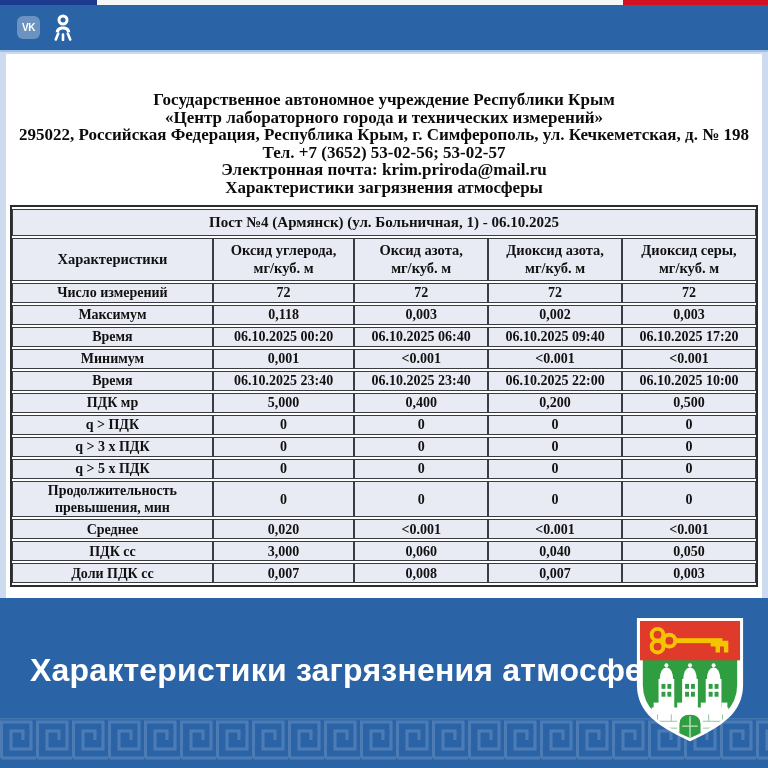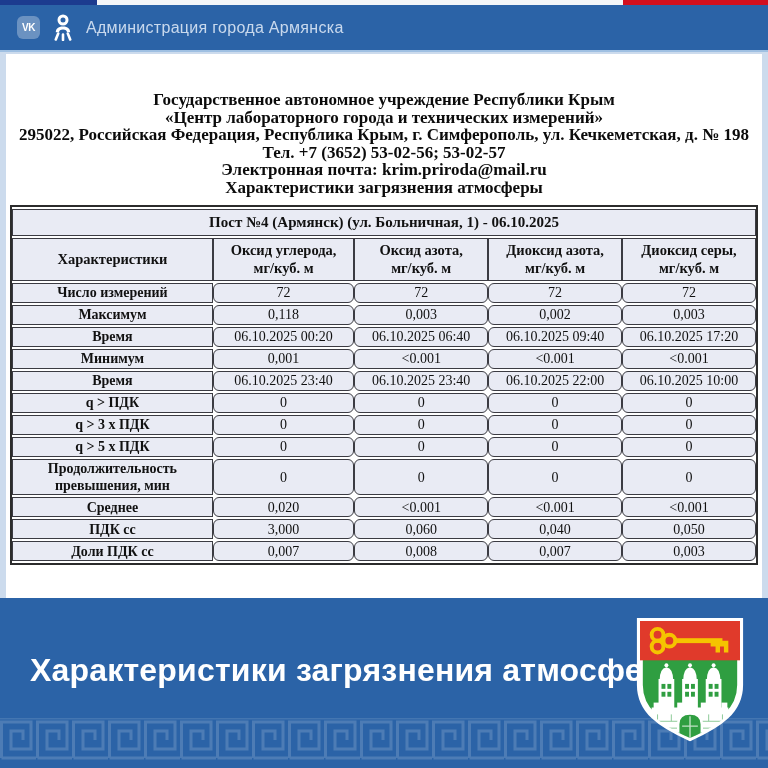--- a/index.html
+++ b/index.html
@@ -48,21 +48,21 @@
     font-size:14px;color:#111;table-layout:fixed;
   }
   table.pollution th, table.pollution td{
     border:1px solid var(--table_border);background:var(--cell_bg);
     text-align:center;vertical-align:middle;padding:0 3px;line-height:1.22;
     overflow:hidden;
   }
   th.tbl-title{font-size:15px;font-weight:700;height:25px;}
   tr.col-row th{font-weight:700;height:41px;font-size:14.5px;}
   tbody th{font-weight:700;height:18px;}
-  tbody td{font-weight:400;height:18px;border-radius:6px;}
+  tbody td{font-weight:700;height:18px;}
   
   .banner{
     position:absolute;left:0;top:598px;width:768px;height:170px;
     background:var(--banner_blue);overflow:hidden;
   }
   .banner-title{
     position:absolute;left:30px;top:54px;color:var(--banner_text);
     font-family:"Liberation Sans", sans-serif;font-weight:700;font-size:32px;
     letter-spacing:0.2px;white-space:nowrap;
   }
@@ -78,21 +78,20 @@
   <div class="seg-red"></div>
 </div>
 
 <div class="header-bar">
   <div class="vk-icon">VK</div>
   <svg class="ok-icon" viewBox="0 0 20 27">
     <circle cx="10" cy="6" r="4" fill="none" stroke="#ffffff" stroke-width="3"></circle>
     <path d="M10,12.5 c-5,0 -7.2,2.6 -7.2,5.8 l3.2,0 c0,-1.9 1.5,-2.9 4,-2.9 c2.5,0 4,1 4,2.9 l3.2,0 c0,-3.2 -2.2,-5.8 -7.2,-5.8 z" fill="#ffffff"></path>
     <path d="M5.2,19.5 L2.8,25.5 M14.8,19.5 L17.2,25.5 M10,20.5 L10,26" stroke="#ffffff" stroke-width="2.6" stroke-linecap="round" fill="none"></path>
   </svg>
-  <div class="header-title">Администрация города Армянска</div>
 </div>
 
 <div class="card">
   <div class="letterhead">
     <div>Государственное автономное учреждение Республики Крым</div>
     <div>«Центр лабораторного города и технических измерений»</div>
     <div>295022, Российская Федерация, Республика Крым, г. Симферополь, ул. Кечкеметская, д. № 198</div>
     <div>Тел. +7 (3652) 53-02-56; 53-02-57</div>
     <div>Электронная почта: krim.priroda@mail.ru</div>
     <div>Характеристики загрязнения атмосферы</div>
@@ -148,20 +147,27 @@
           <td>&lt;0.001</td>
         </tr>
         <tr>
           <th>Время</th>
           <td>06.10.2025 23:40</td>
           <td>06.10.2025 23:40</td>
           <td>06.10.2025 22:00</td>
           <td>06.10.2025 10:00</td>
         </tr>
         <tr>
+          <th>ПДК мр</th>
+          <td>5,000</td>
+          <td>0,400</td>
+          <td>0,200</td>
+          <td>0,500</td>
+        </tr>
+        <tr>
           <th>q &gt; ПДК</th>
           <td>0</td>
           <td>0</td>
           <td>0</td>
           <td>0</td>
         </tr>
         <tr>
           <th>q &gt; 3 х ПДК</th>
           <td>0</td>
           <td>0</td>

